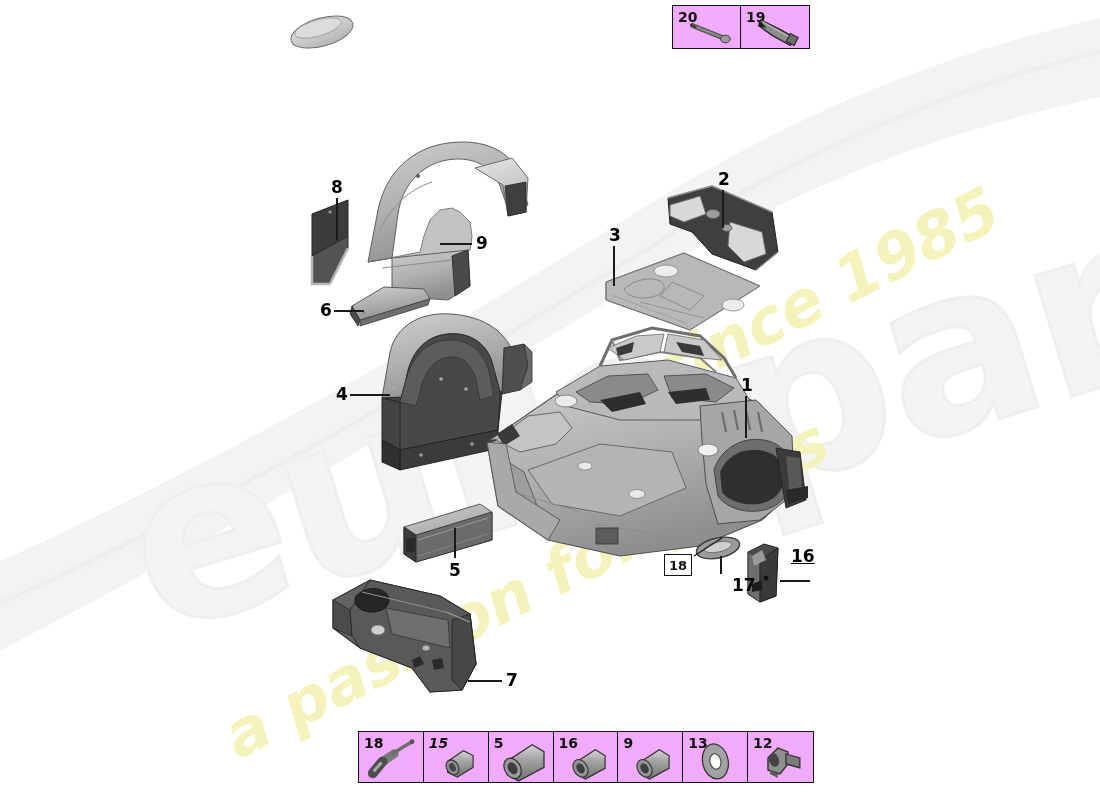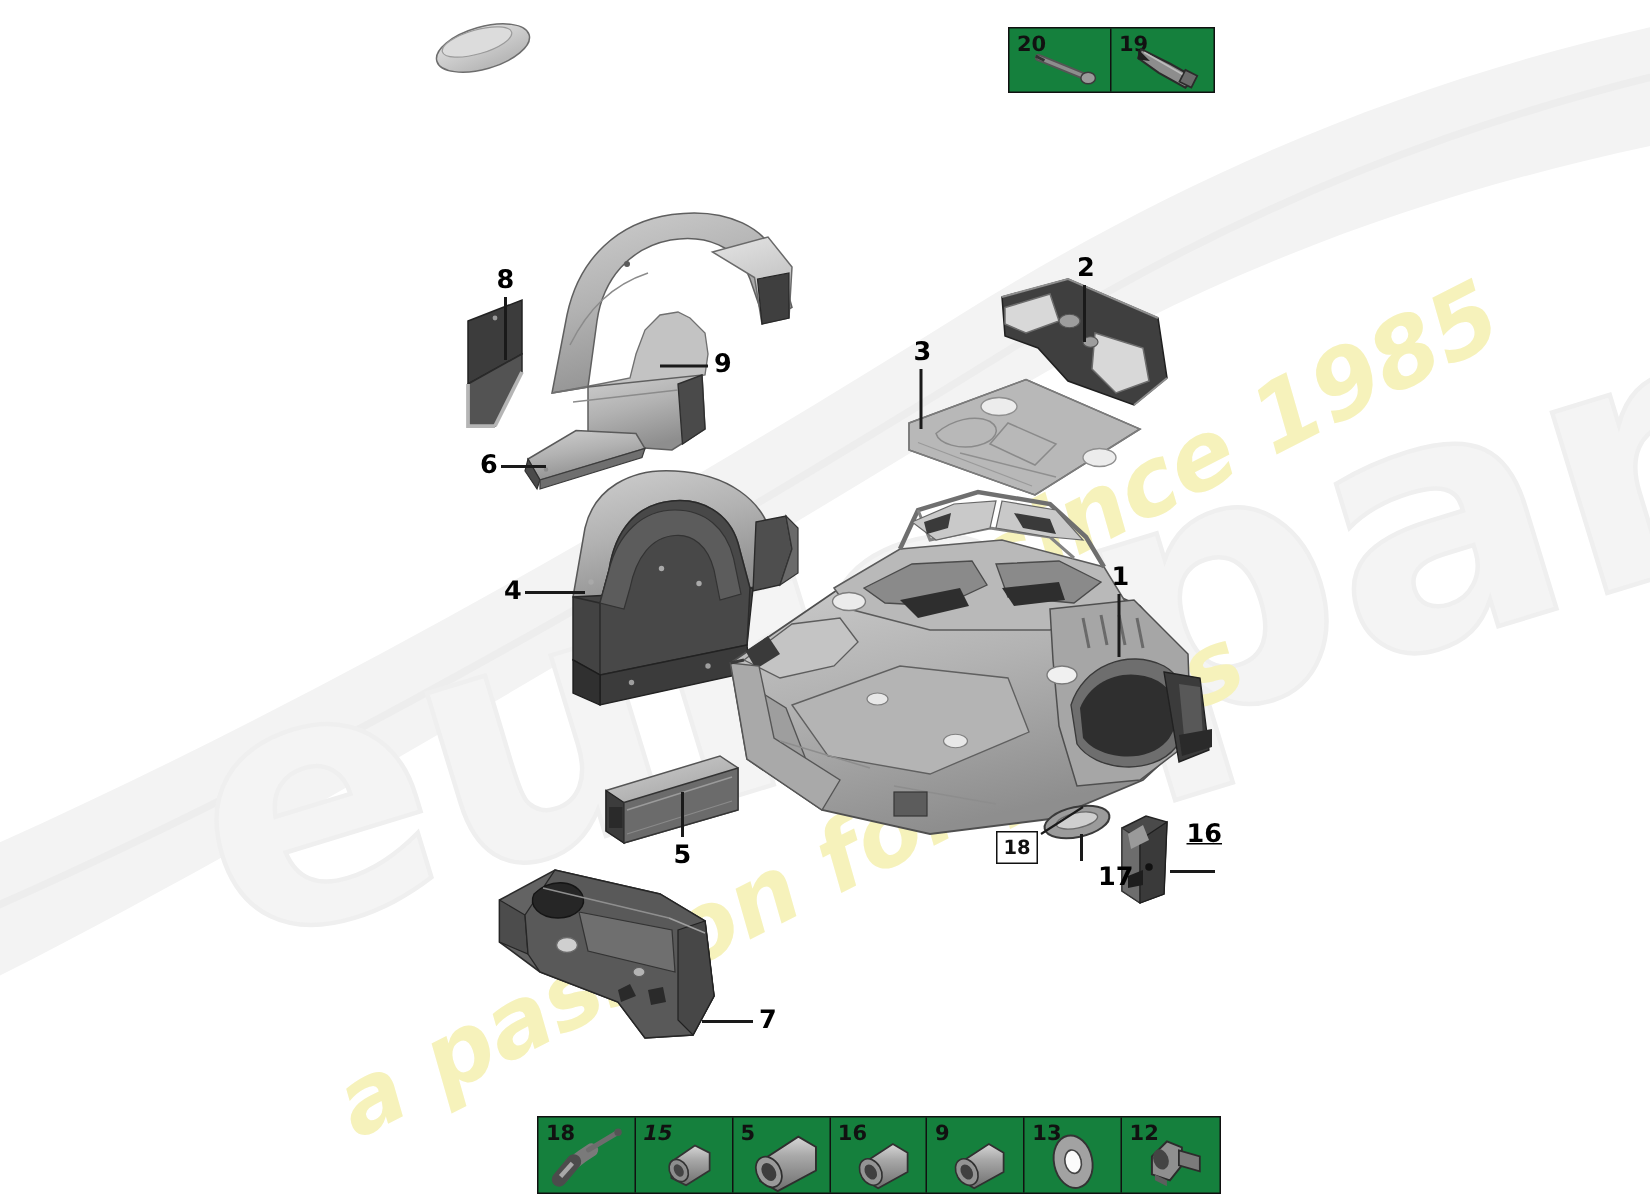--- a/index.html
+++ b/index.html
@@ -69,23 +69,22 @@
     border:1.6px solid #111;background:#fff;
     font-family:"DejaVu Sans", sans-serif;
     font-weight:700;font-size:13px;color:#111;
     display:flex;align-items:center;justify-content:center;
     padding:1px 3px;
   }
 
   
   .inset{
     position:absolute;z-index:6;
-    border:1.6px solid #111;background:#15803d;
+    border:1.6px solid #111;background:#f0abfc;
     box-sizing:border-box;
-    margin-top:13px;
   }
   .inset .cell{
     position:relative;height:100%;box-sizing:border-box;
     border-right:1.6px solid #111;float:left;
   }
   .inset .cell:last-child{border-right:none;}
   .cell-num{
     position:absolute;left:5px;top:3px;
     font-family:"DejaVu Sans", sans-serif;
     font-weight:700;font-size:14px;color:#111;

